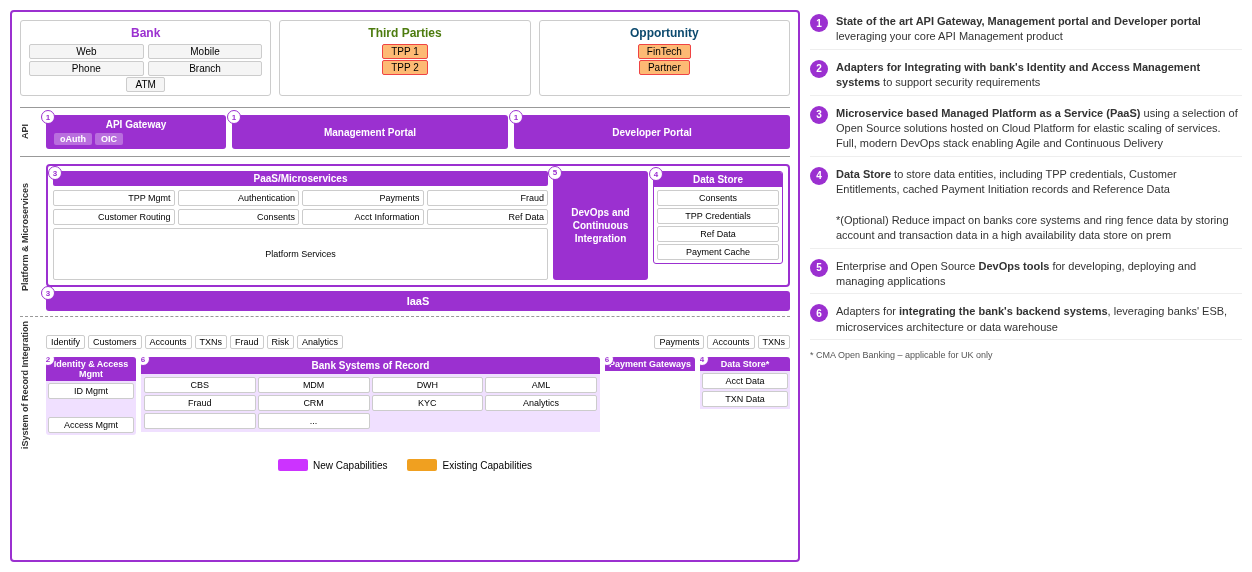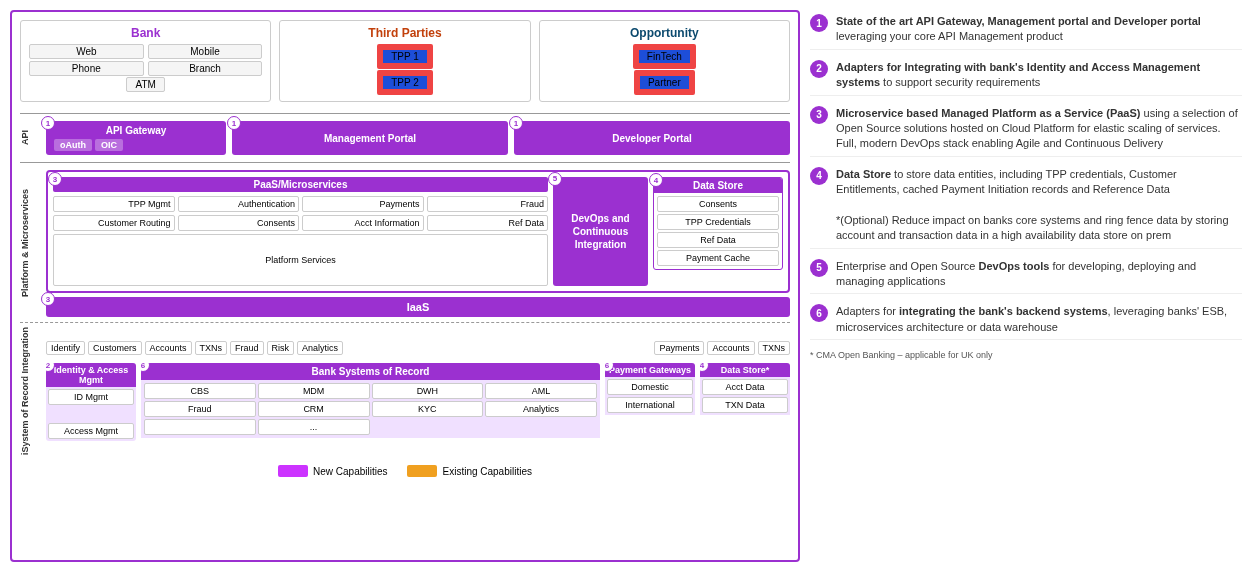--- a/index.html
+++ b/index.html
@@ -34,42 +34,42 @@
       border-radius: 3px;
       padding: 5px 8px;
       text-align: center;
     }
     .entity-box .entity-title {
       font-weight: bold;
       margin-bottom: 4px;
       font-size: 12px;
     }
     .entity-box.bank .entity-title { color: #9b30d0; }
-    .entity-box.third-parties .entity-title { color: #c2410c; }
+    .entity-box.third-parties .entity-title { color: #4d7c0f; }
     .entity-box.opportunity .entity-title { color: #0c4a6e; }
     .entity-grid {
       display: grid;
       grid-template-columns: 1fr 1fr;
       gap: 2px 4px;
       font-size: 10px;
     }
     .entity-grid span {
       border: 1px solid #ccc;
       padding: 1px 4px;
       text-align: center;
       background: #f5f5f5;
       border-radius: 2px;
     }
     .entity-single { font-size: 10px; }
     .entity-single span {
       display: block;
-      border: 6px solid #ef4444;
+      border: 1px solid #ef4444;
       padding: 1px 8px;
       margin: 1px auto;
-      background: #1d4ed8;
+      background: #fdba74;
       border-radius: 2px;
       width: fit-content;
     }
     .purple-box {
       background: #9b30d0;
       color: white;
       border-radius: 3px;
       padding: 4px 8px;
       font-size: 10px;
       font-weight: bold;
@@ -591,24 +591,20 @@
             <div class="bank-cell"></div>
             <div class="bank-cell">...</div>
           </div>
         </div>
 
         <div class="payment-gw-box">
           <div class="payment-gw-title">
             <span class="num-badge">6</span>
             <span>Payment Gateways</span>
           </div>
-          <div class="payment-gw-cells">
-            <div class="payment-cell">Domestic</div>
-            <div class="payment-cell">International</div>
-          </div>
         </div>
 
         <div class="data-store2-box">
           <div class="data-store2-title">
             <span class="num-badge">4</span>
             <span>Data Store*</span>
           </div>
           <div class="data-store2-cells">
             <div class="data-store2-cell">Acct Data</div>
             <div class="data-store2-cell">TXN Data</div>

